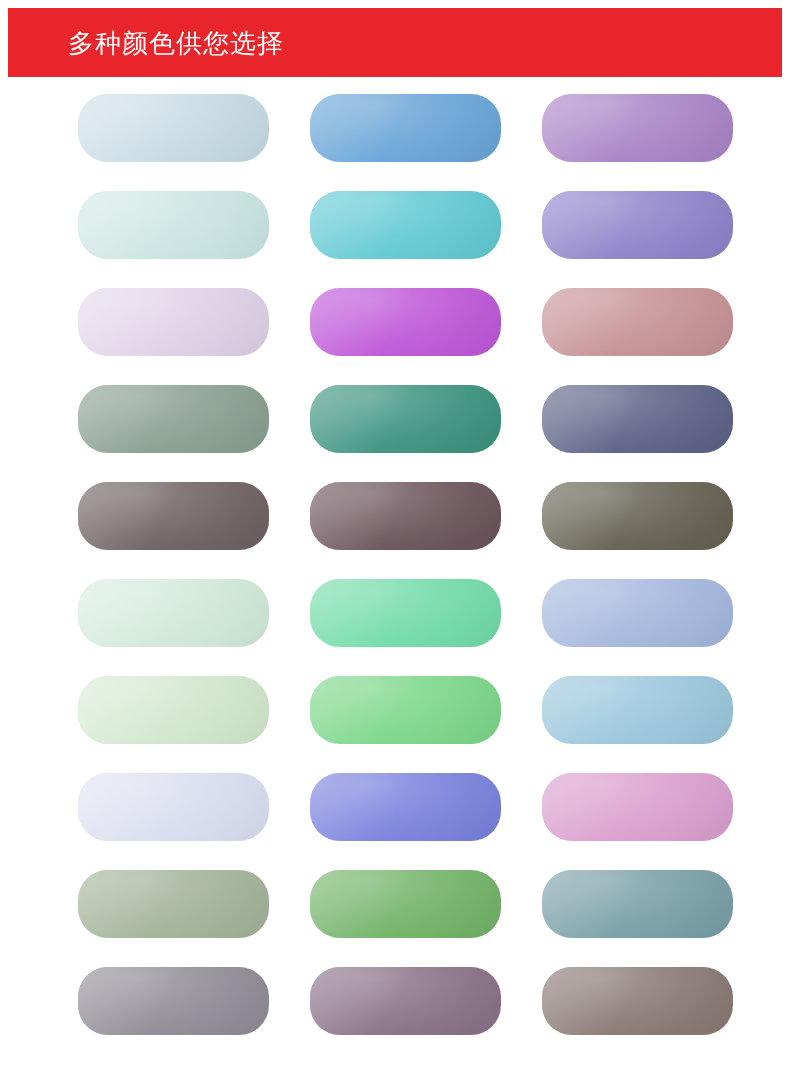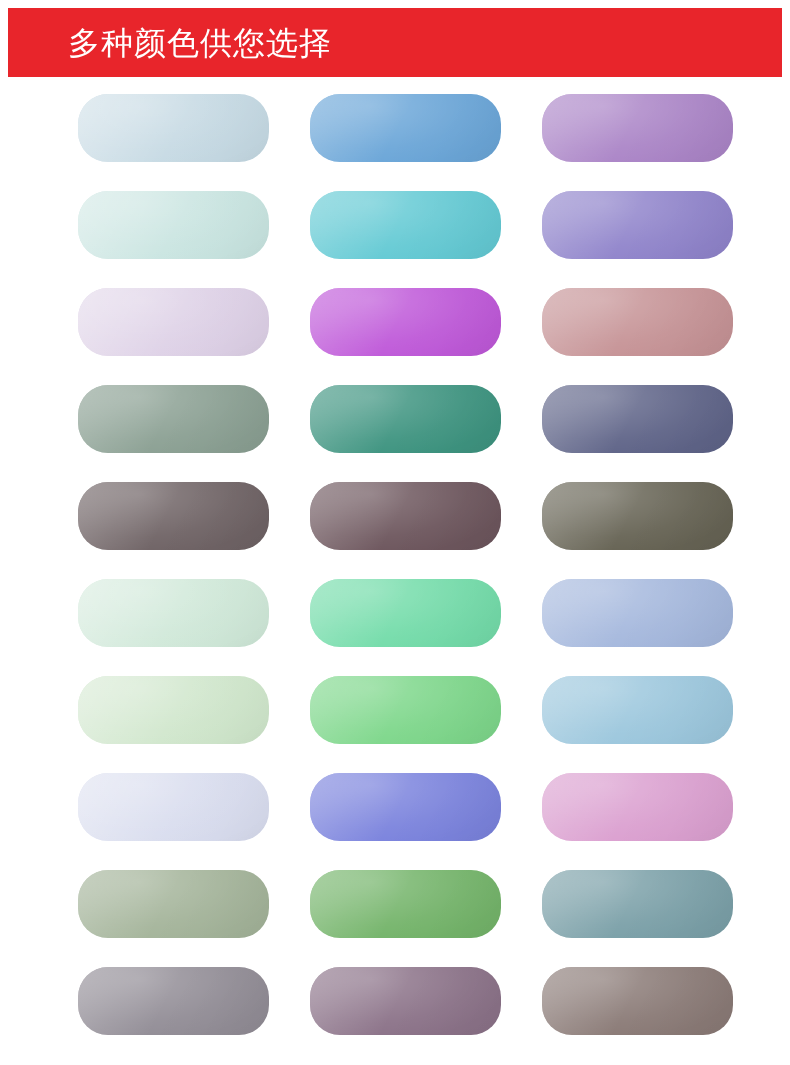--- a/index.html
+++ b/index.html
@@ -24,21 +24,21 @@
     top: 8px;
     width: 774px;
     height: 69px;
     background: #e8252b;
     display: flex;
     align-items: center;
   }
   #banner-title {
     margin-left: 60px;
     color: #ffffff;
-    font-size: 32px;
+    font-size: 26px;
     font-weight: 400;
     letter-spacing: 1px;
     line-height: 1;
     white-space: nowrap;
     font-family: "DejaVu Sans", "Liberation Sans", sans-serif;
   }
 
   
   #swatch-grid {
     position: absolute;

